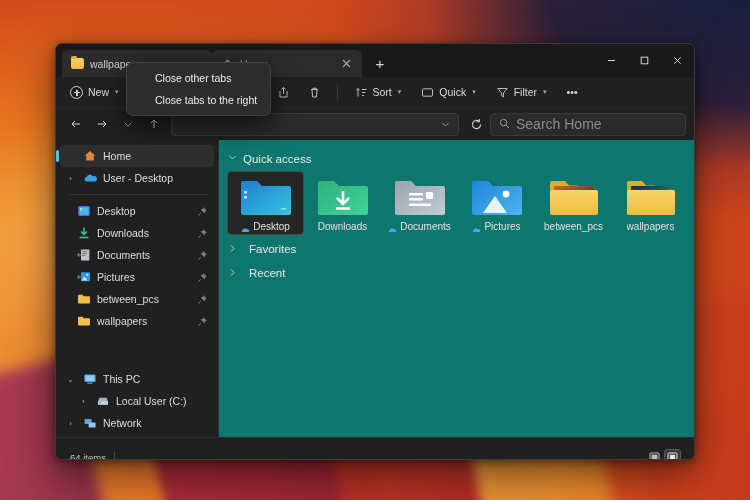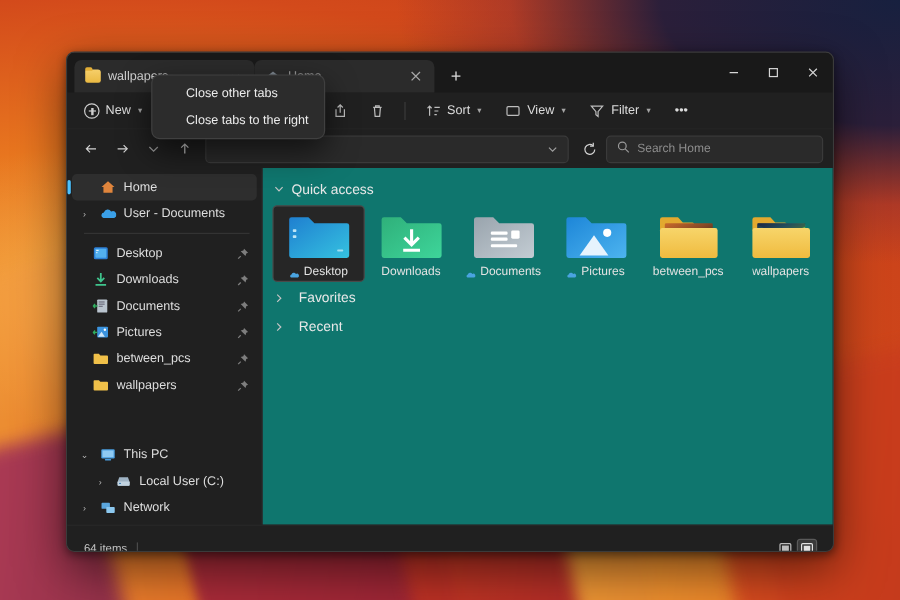--- a/index.html
+++ b/index.html
@@ -148,23 +148,23 @@
   .addrbox {
     flex: 1; height: 23px; margin: 0 3px; background: #2a2a2a;
     border: 1px solid #3a3a3a; border-radius: 4px;
     display: flex; align-items: center; padding: 0 4px 0 8px;
     font-size: 10.5px; color: #cfcfcf;
   }
   .addr-crumbs { flex: 1; display: flex; align-items: center; gap: 4px; overflow: hidden; white-space: nowrap; }
   .addr-btn { width: 18px; height: 19px; display: flex; align-items: center; justify-content: center; opacity: .8; }
   .refreshbtn { width: 22px; height: 23px; display: flex; align-items: center; justify-content: center; color: #cfcfcf; }
   .searchbox {
-    width: 181px; height: 23px; background: #2a2a2a; border: 1px solid #3a3a3a;
+    width: 196px; height: 23px; background: #2a2a2a; border: 1px solid #3a3a3a;
     border-radius: 4px; display: flex; align-items: center; gap: 6px;
-    padding: 0 8px; font-size: 10px; color: #8d8d8d;
+    padding: 0 8px; font-size: 14px; color: #8d8d8d;
   }
 
   
   .body { display: flex; height: 297px; background: #202020; }
 
   .nav {
     width: 163px; flex: 0 0 163px; background: #202020;
     border-right: 1px solid #2c2c2c; padding-top: 5px; overflow: hidden;
     position: relative;
   }
@@ -354,21 +354,21 @@
             <path d="M3 10.5 V2.5 M1.3 4.2 L3 2.5 L4.7 4.2" stroke="#bdbdbd" stroke-width="1" fill="none"></path>
             <path d="M7 3.5 H11.5 M7 6.5 H10.3 M7 9.5 H9" stroke="#bdbdbd" stroke-width="1"></path>
           </svg>
         <span>Sort</span>
         <span class="caret">▾</span>
       </div>
       <div class="cmd">
         <svg width="13" height="13" viewBox="0 0 13 13">
             <rect x="1.5" y="2.8" width="10" height="7.4" rx="1" stroke="#bdbdbd" stroke-width="1" fill="none"></rect>
           </svg>
-        <span>View</span>
+        <span>Quick</span>
         <span class="caret">▾</span>
       </div>
       <div class="cmd">
         <svg width="13" height="13" viewBox="0 0 13 13">
             <path d="M1.8 2.5 H11.2 L7.4 7 V11 L5.6 9.6 V7 Z" stroke="#bdbdbd" stroke-width="1" fill="none"></path>
           </svg>
         <span>Filter</span>
         <span class="caret">▾</span>
       </div>
       <div class="cmd">•••</div>
@@ -437,21 +437,21 @@
           <span class="nav-label">Home</span>
         </div>
 
         <div class="navitem">
           <span class="nav-exp">›</span>
           <span class="nav-ico">
             <svg width="14" height="14" viewBox="0 0 14 14">
                 <path d="M3.2 10.6 A2.3 2.3 0 0 1 3.6 6.1 A3.3 3.3 0 0 1 9.6 5.2 A2.7 2.7 0 0 1 12.2 10.6 Z" fill="#3aa0e8"></path>
               </svg>
           </span>
-          <span class="nav-label">User - Documents</span>
+          <span class="nav-label">User - Desktop</span>
         </div>
 
         <div class="nav-sep"></div>
 
         <div class="navitem indent-1">
           <span class="nav-ico">
             <svg width="14" height="14" viewBox="0 0 14 14">
                 <rect x="1.2" y="2" width="11.6" height="10" rx="1.3" fill="#2c7fd6"></rect>
                 <rect x="2.4" y="3.2" width="9.2" height="7.6" rx=".8" fill="#53b0ef"></rect>
                 <rect x="3.2" y="4.2" width="2" height="1" fill="#fff" opacity=".85"></rect>

